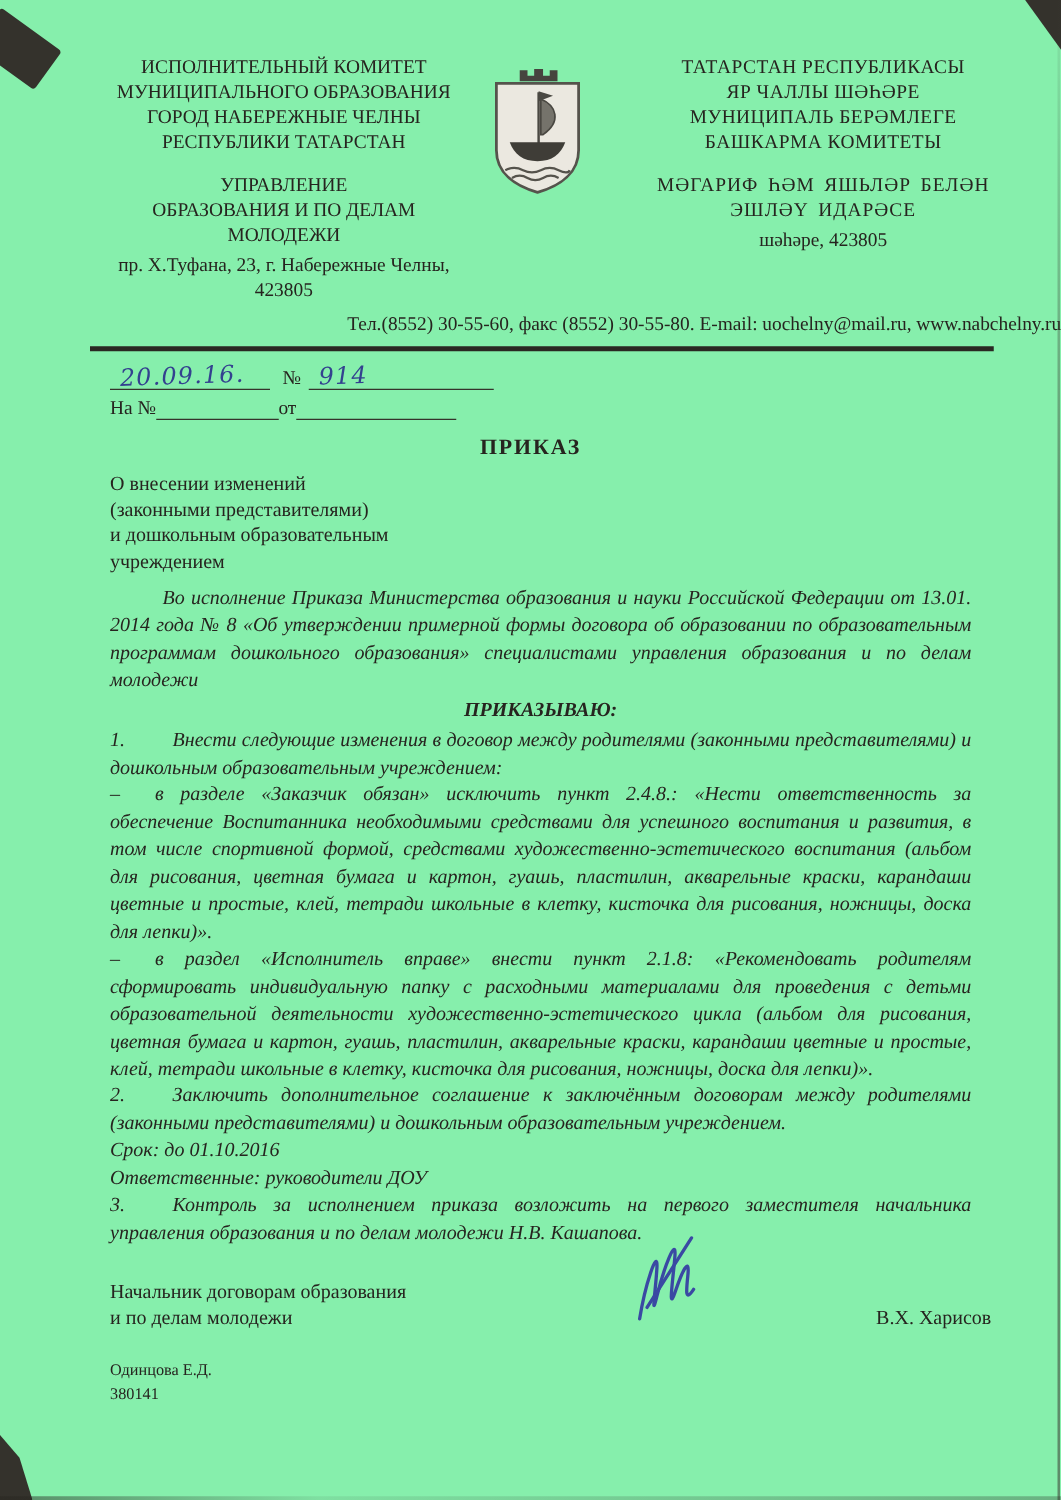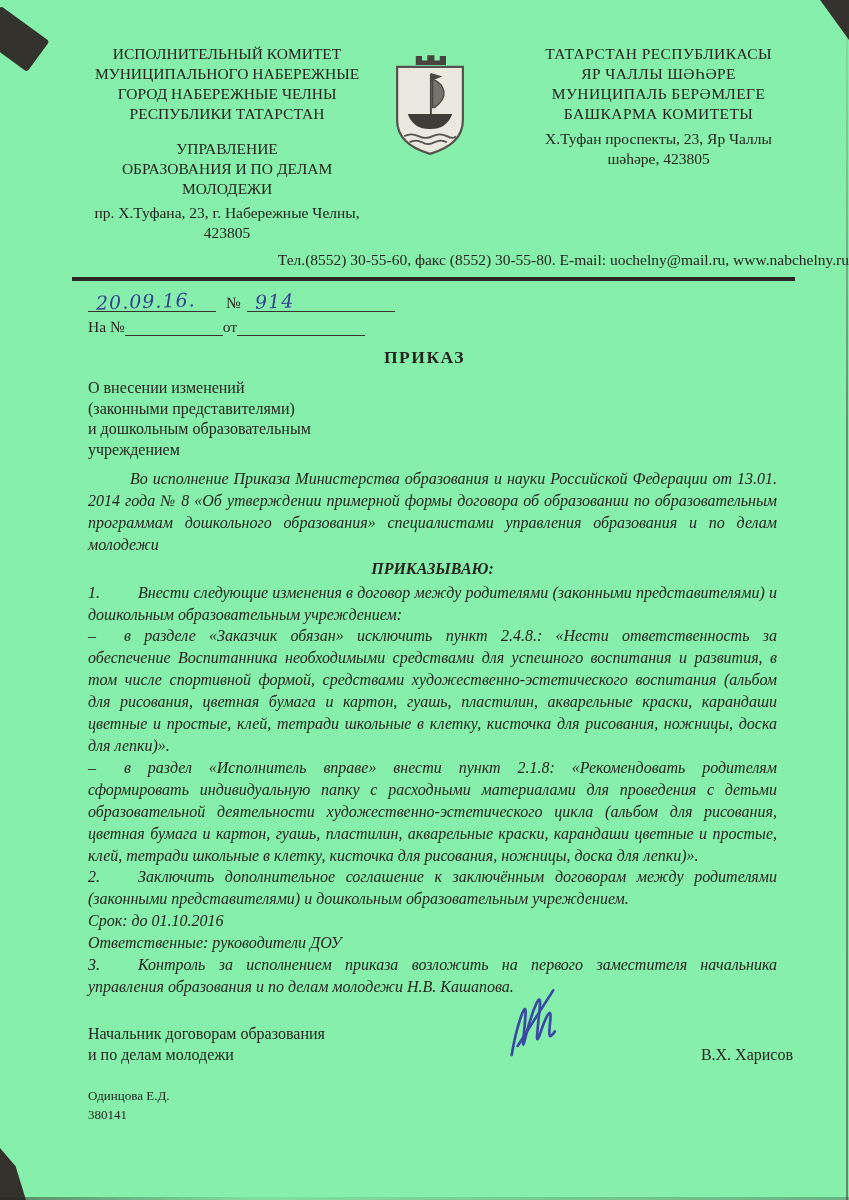--- a/index.html
+++ b/index.html
@@ -68,21 +68,21 @@
 
   <div class="art art-tl"></div>
   <div class="art art-tr"></div>
   <div class="art art-bl"></div>
   <div class="edge-right"></div>
   <div class="edge-bottom"></div>
 
   <div class="header-row">
     <div class="hdr-left">
       <div>ИСПОЛНИТЕЛЬНЫЙ КОМИТЕТ</div>
-      <div>МУНИЦИПАЛЬНОГО НАБЕРЕЖНЫЕ</div>
+      <div>МУНИЦИПАЛЬНОГО ОБРАЗОВАНИЯ</div>
       <div>ГОРОД НАБЕРЕЖНЫЕ ЧЕЛНЫ</div>
       <div>РЕСПУБЛИКИ ТАТАРСТАН</div>
       <div class="dept">
         <div>УПРАВЛЕНИЕ</div>
         <div>ОБРАЗОВАНИЯ И ПО ДЕЛАМ МОЛОДЕЖИ</div>
       </div>
       <div class="addr">
         <div>пр. Х.Туфана, 23, г. Набережные Челны,</div>
         <div>423805</div>
       </div>
@@ -99,22 +99,25 @@
         <path d="M16,96 Q24,92 32,96 T48,96 T64,96 T74,96" stroke="#55534c" stroke-width="2" fill="none"></path>
         <path d="M22,103 Q29,99 36,103 T50,103 T64,103" stroke="#55534c" stroke-width="2" fill="none"></path>
       </svg>
     </div>
 
     <div class="hdr-right">
       <div>ТАТАРСТАН РЕСПУБЛИКАСЫ</div>
       <div>ЯР ЧАЛЛЫ ШӘҺӘРЕ</div>
       <div>МУНИЦИПАЛЬ БЕРӘМЛЕГЕ</div>
       <div>БАШКАРМА КОМИТЕТЫ</div>
+      <div class="dept">
+        <div>МӘГАРИФ ҺӘМ ЯШЬЛӘР БЕЛӘН</div>
+        <div>ЭШЛӘҮ ИДАРӘСЕ</div>
+      </div>
       <div class="addr">
-        <div>Х.Туфан проспекты, 23, Яр Чаллы</div>
         <div>шәһәре, 423805</div>
       </div>
     </div>
   </div>
 
   <div class="contact">Тел.(8552) 30-55-60, факс (8552) 30-55-80. E-mail: uochelny@mail.ru, www.nabchelny.ru</div>
   <div class="rule"></div>
 
   <div class="ref-block">
     <div class="ref-row">

